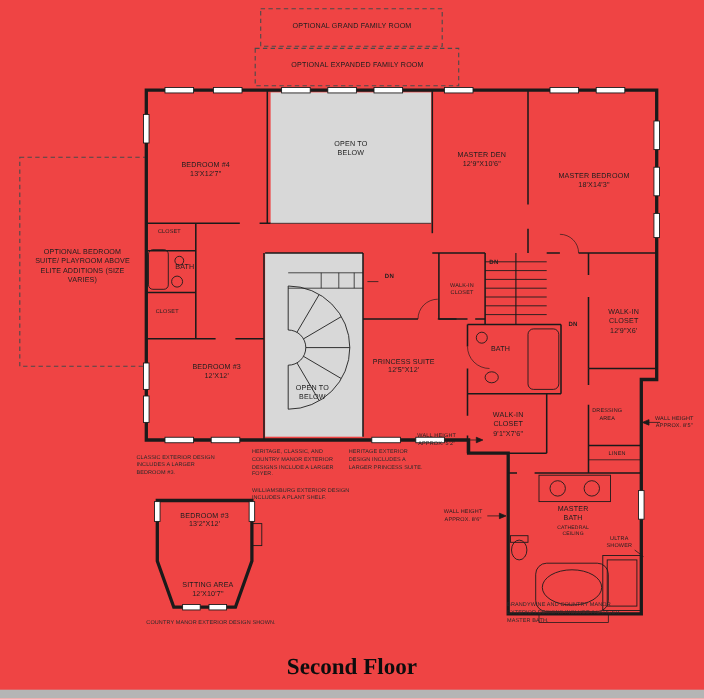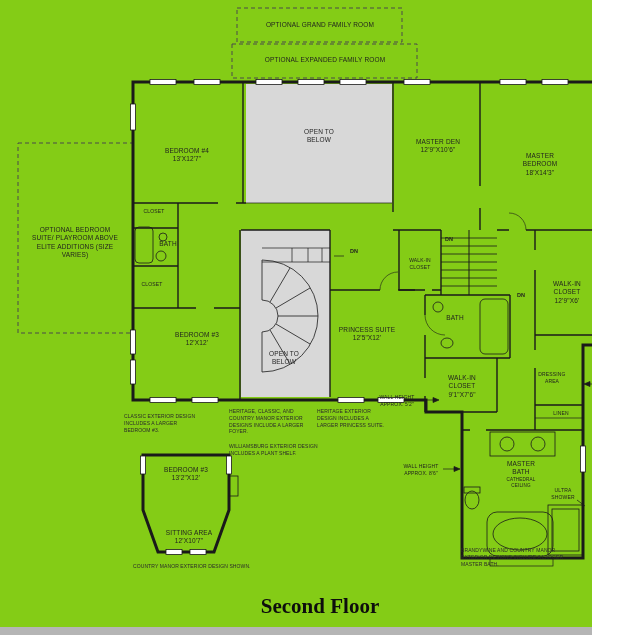--- a/index.html
+++ b/index.html
@@ -1,18 +1,18 @@
 <!DOCTYPE html>
 <html><head>
 <meta charset="utf-8">
 <style>
   * { margin:0; padding:0; box-sizing:border-box; }
   html,body { background:#ffffff; }
   body { font-family:"Liberation Sans", sans-serif; color:#1f1f1f; }
-  .canvas { position:relative; width:592px; height:635px; background:#84cc16; overflow:hidden; }
+  .canvas { position:relative; width:640px; height:635px; background:#ef4444; overflow:hidden; }
   svg.plan { position:absolute; left:0; top:0; }
   .lbl { position:absolute; transform:translate(-50%,-50%); text-align:center;
          font-size:6.5px; line-height:1.3; letter-spacing:.15px; color:#1f1f1f; }
   .lbl span { display:block; }
   .nowrap { white-space:nowrap; }
   .sm { font-size:5px; }
   .xs { font-size:4.6px; }
   .dn { font-size:5.5px; font-weight:bold; }
   .note { position:absolute; font-size:5px; line-height:1.35; letter-spacing:.1px;
           text-align:left; color:#2a2a2a; }

